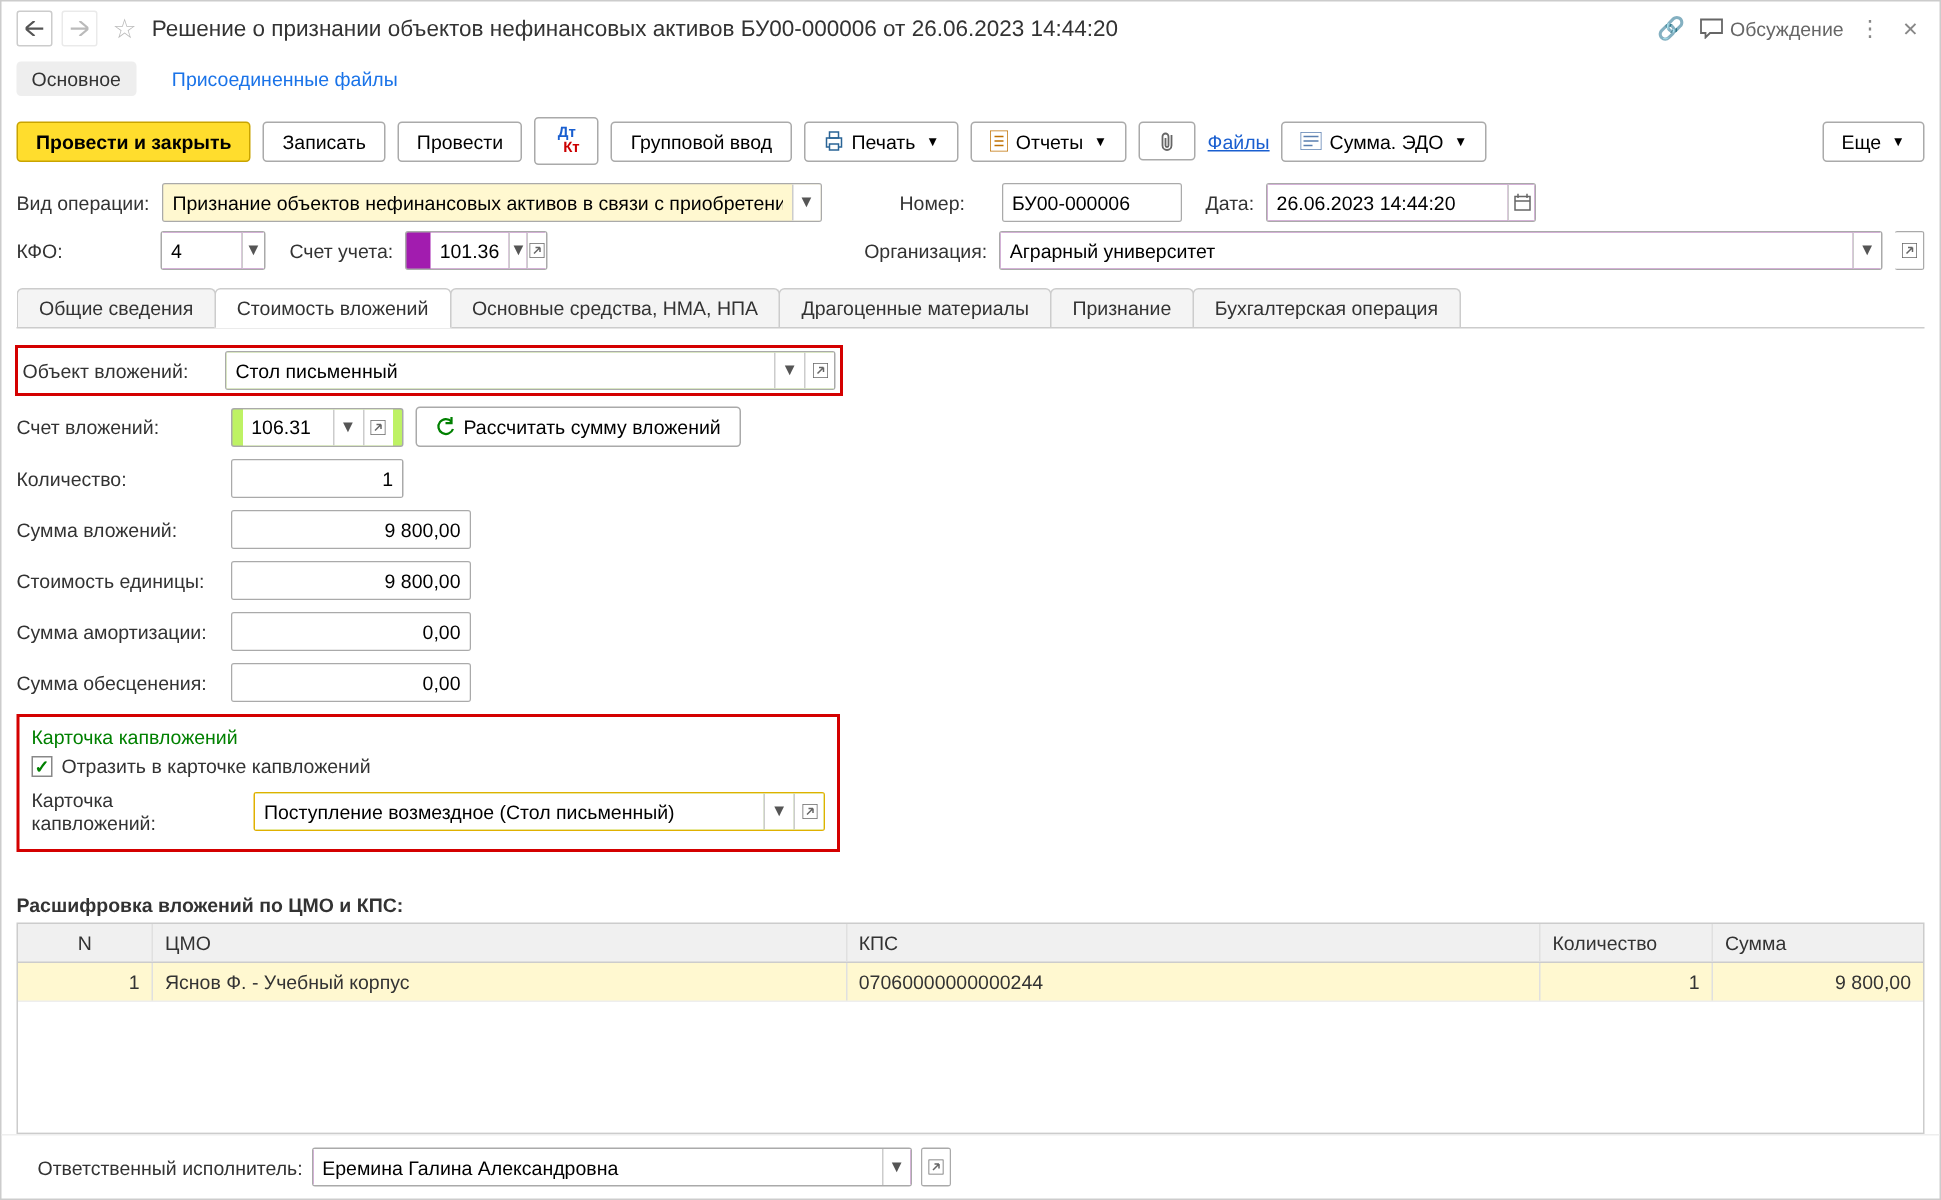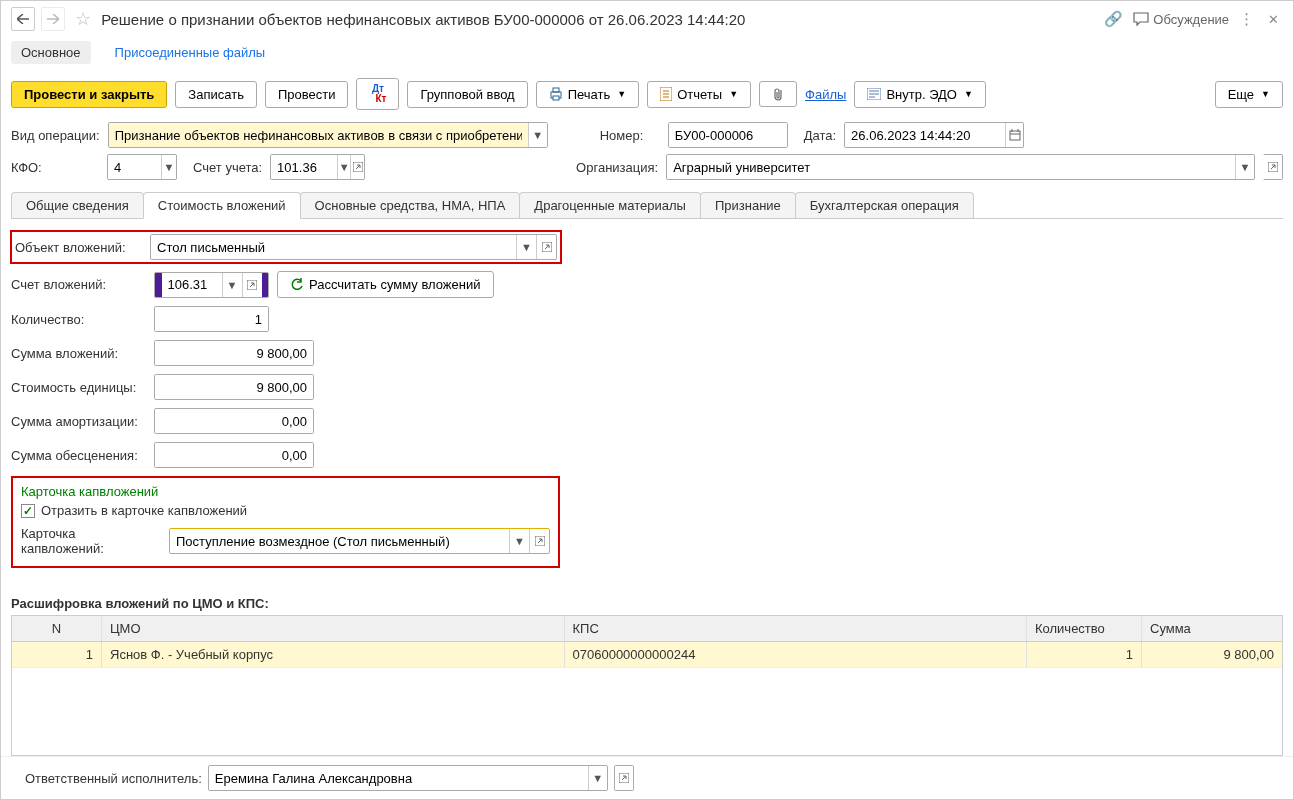--- a/index.html
+++ b/index.html
@@ -43,21 +43,21 @@
 
 
 .tabs { display: flex; border-bottom: 1px solid #ccc; margin: 6px 10px 0; }
 .tab { border: 1px solid #ccc; border-bottom: none; padding: 5px 14px; margin-right: -1px; background: #f4f4f4; cursor: pointer; border-top-left-radius: 4px; border-top-right-radius: 4px; font-size: 13px;}
 .tab.active { background: #fff; border-bottom: 1px solid #fff; margin-bottom: -1px; position: relative; }
 
 
 .tab-content { padding: 12px 10px 0; flex: 1; display: flex; flex-direction: column; overflow: hidden;}
 .field-row { display: flex; align-items: center; margin-bottom: 8px; gap: 8px; }
 .field-label { width: 135px; }
-.field-input { display: flex; align-items: stretch; border: 1px solid #aaa; height: 26px; border-radius: 2px; background:#4c1d95;}
+.field-input { display: flex; align-items: stretch; border: 1px solid #aaa; height: 26px; border-radius: 2px; background:#bef264;}
 .field-input input { border: none; padding: 0 6px; outline: none; font-size: 13px; }
 .field-input.num input { text-align: right; }
 .field-input .seg-btn { border-left: 1px solid #ccc; width: 20px; display: flex; align-items: center; justify-content: center; cursor: pointer; font-size: 11px; color: #555; background:#fff;}
 .highlight-red { outline: 2px solid #d40000; outline-offset: -1px; }
 
 
 .kap-box { border: 2px solid #d40000; padding: 6px 8px 10px; margin-bottom: 24px; width: 549px;}
 .kap-title { color: #008000; }
 .checkbox-row { display: flex; align-items: center; gap: 6px; margin: 4px 0 8px; cursor: pointer;}
 .checkbox-row .cb { width: 14px; height: 14px; border: 1px solid #888; display: inline-flex; align-items: center; justify-content: center; color: #008000; font-size: 12px; font-weight: bold;}
@@ -152,21 +152,21 @@
     <svg width="12" height="14">
           <path d="M9 3 v7 a3 3 0 0 1 -6 0 v-6 a2 2 0 0 1 4 0 v6 a1 1 0 0 1 -2 0 v-5" fill="none" stroke="#666" stroke-width="1.2"></path>
         </svg>
   </button>
   <a href="#" style="color:#1a5fd0;text-decoration:underline;">Файлы</a>
   <button class="btn">
     <svg width="14" height="12">
           <rect x="0" y="0" width="14" height="12" fill="none" stroke="#5a7fb0"></rect>
           <path d="M2 3 h10 M2 6 h10 M2 9 h6" stroke="#5a7fb0"></path>
         </svg>
-    <span>Внутр. ЭДО</span>
+    <span>Сумма. ЭДО</span>
     <span class="caret">▼</span>
   </button>
   <div class="spacer"></div>
   <button class="btn">
     <span>Еще</span>
     <span class="caret">▼</span>
   </button>
 </div>
 
 <div class="form-area">
@@ -195,21 +195,21 @@
     </div>
   </div>
 
   <div class="form-row">
     <div class="form-label">КФО:</div>
     <div class="input-combo" style="width:70px;">
       <input value="4" style="">
       <div class="seg-btn">▼</div>
     </div>
     <div style="margin-left:8px;">Счет учета:</div>
-    <div class="input-combo" style="width:95px;">
+    <div class="input-combo" style="width:95px;padding-left:16px;">
       <input value="101.36" style="">
       <div class="seg-btn">▼</div>
       <div class="seg-btn">
         <svg width="10" height="10">
               <rect x="0" y="0" width="10" height="10" fill="none" stroke="#666"></rect>
               <path d="M3 7 L7 3 M7 3 h-3 M7 3 v3" stroke="#666" fill="none"></path>
             </svg>
       </div>
     </div>
     <div style="width:195px;"></div>

